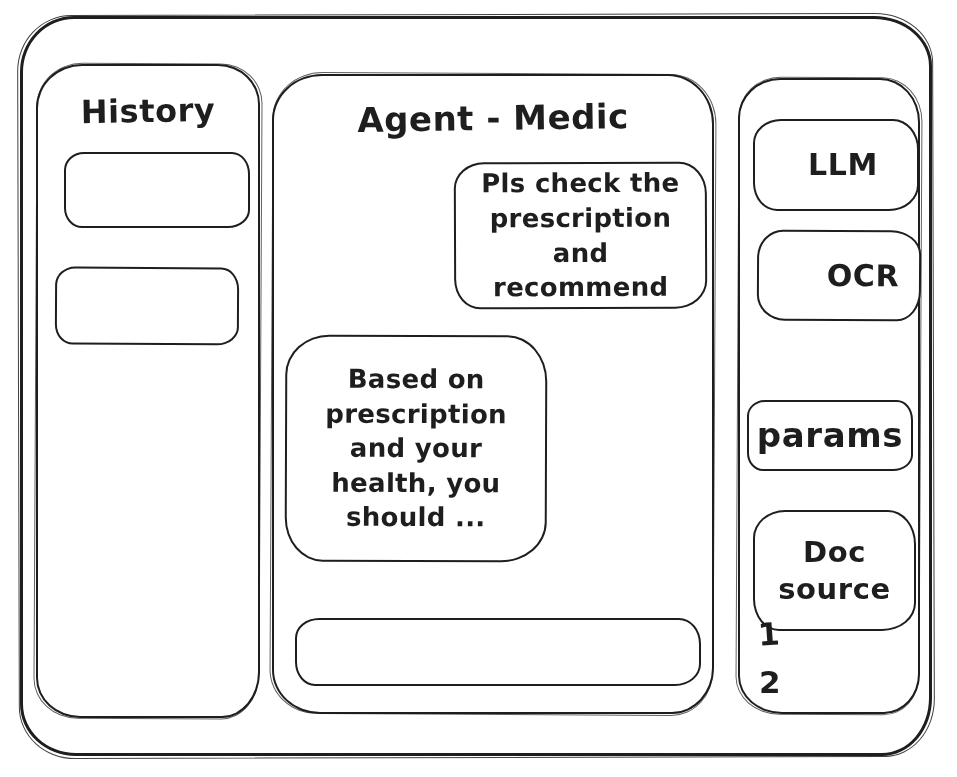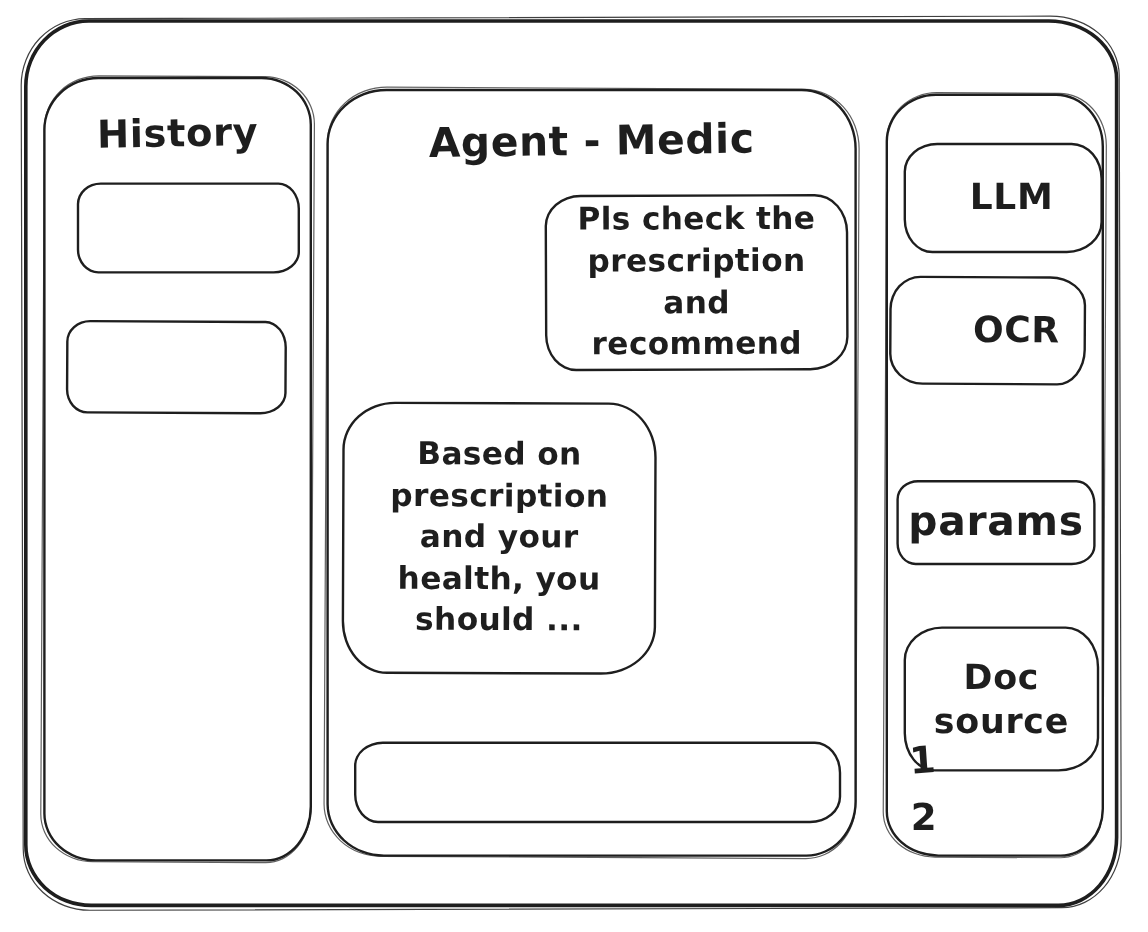--- a/index.html
+++ b/index.html
@@ -150,23 +150,23 @@
     align-items: center;
     justify-content: center;
     text-align: center;
     font-size: 30px;
     font-weight: 600;
     letter-spacing: 0.6px;
     line-height: 1.25;
     cursor: pointer;
   }
   .tool-button.llm    { left: 13px; top: 39px;  width: 166px; height: 92px; border-radius: 28px 26px 30px 24px / 24px 30px 26px 28px; padding-left: 14px; }
-  .tool-button.ocr    { left: 1px; top: 150px; width: 164px; height: 91px; border-radius: 26px 30px 24px 28px / 28px 24px 30px 26px; transform: rotate(0.3deg); padding-left: 48px; }
+  .tool-button.ocr    { left: 17px; top: 150px; width: 164px; height: 91px; border-radius: 26px 30px 24px 28px / 28px 24px 30px 26px; transform: rotate(0.3deg); padding-left: 48px; }
   .tool-button.params { left: 7px;  top: 320px; width: 166px; height: 71px; border-radius: 18px 16px 20px 16px / 16px 20px 16px 18px; font-size: 34px; }
-  .tool-button.doc    { left: 13px; top: 430px; width: 163px; height: 121px; border-radius: 32px 28px 34px 26px / 28px 34px 28px 32px; font-size: 29px; padding: 6px 12px; margin-top: 12px; }
+  .tool-button.doc    { left: 13px; top: 430px; width: 163px; height: 121px; border-radius: 32px 28px 34px 26px / 28px 34px 28px 32px; font-size: 29px; padding: 6px 12px; }
   .doc-num {
     position: absolute;
     font-size: 31px;
     font-weight: 600;
     cursor: pointer;
   }
   .doc-num.one { left: 18px; top: 536px; transform: rotate(-4deg); }
   .doc-num.two { left: 19px; top: 584px; }
 </style>
 </head>

